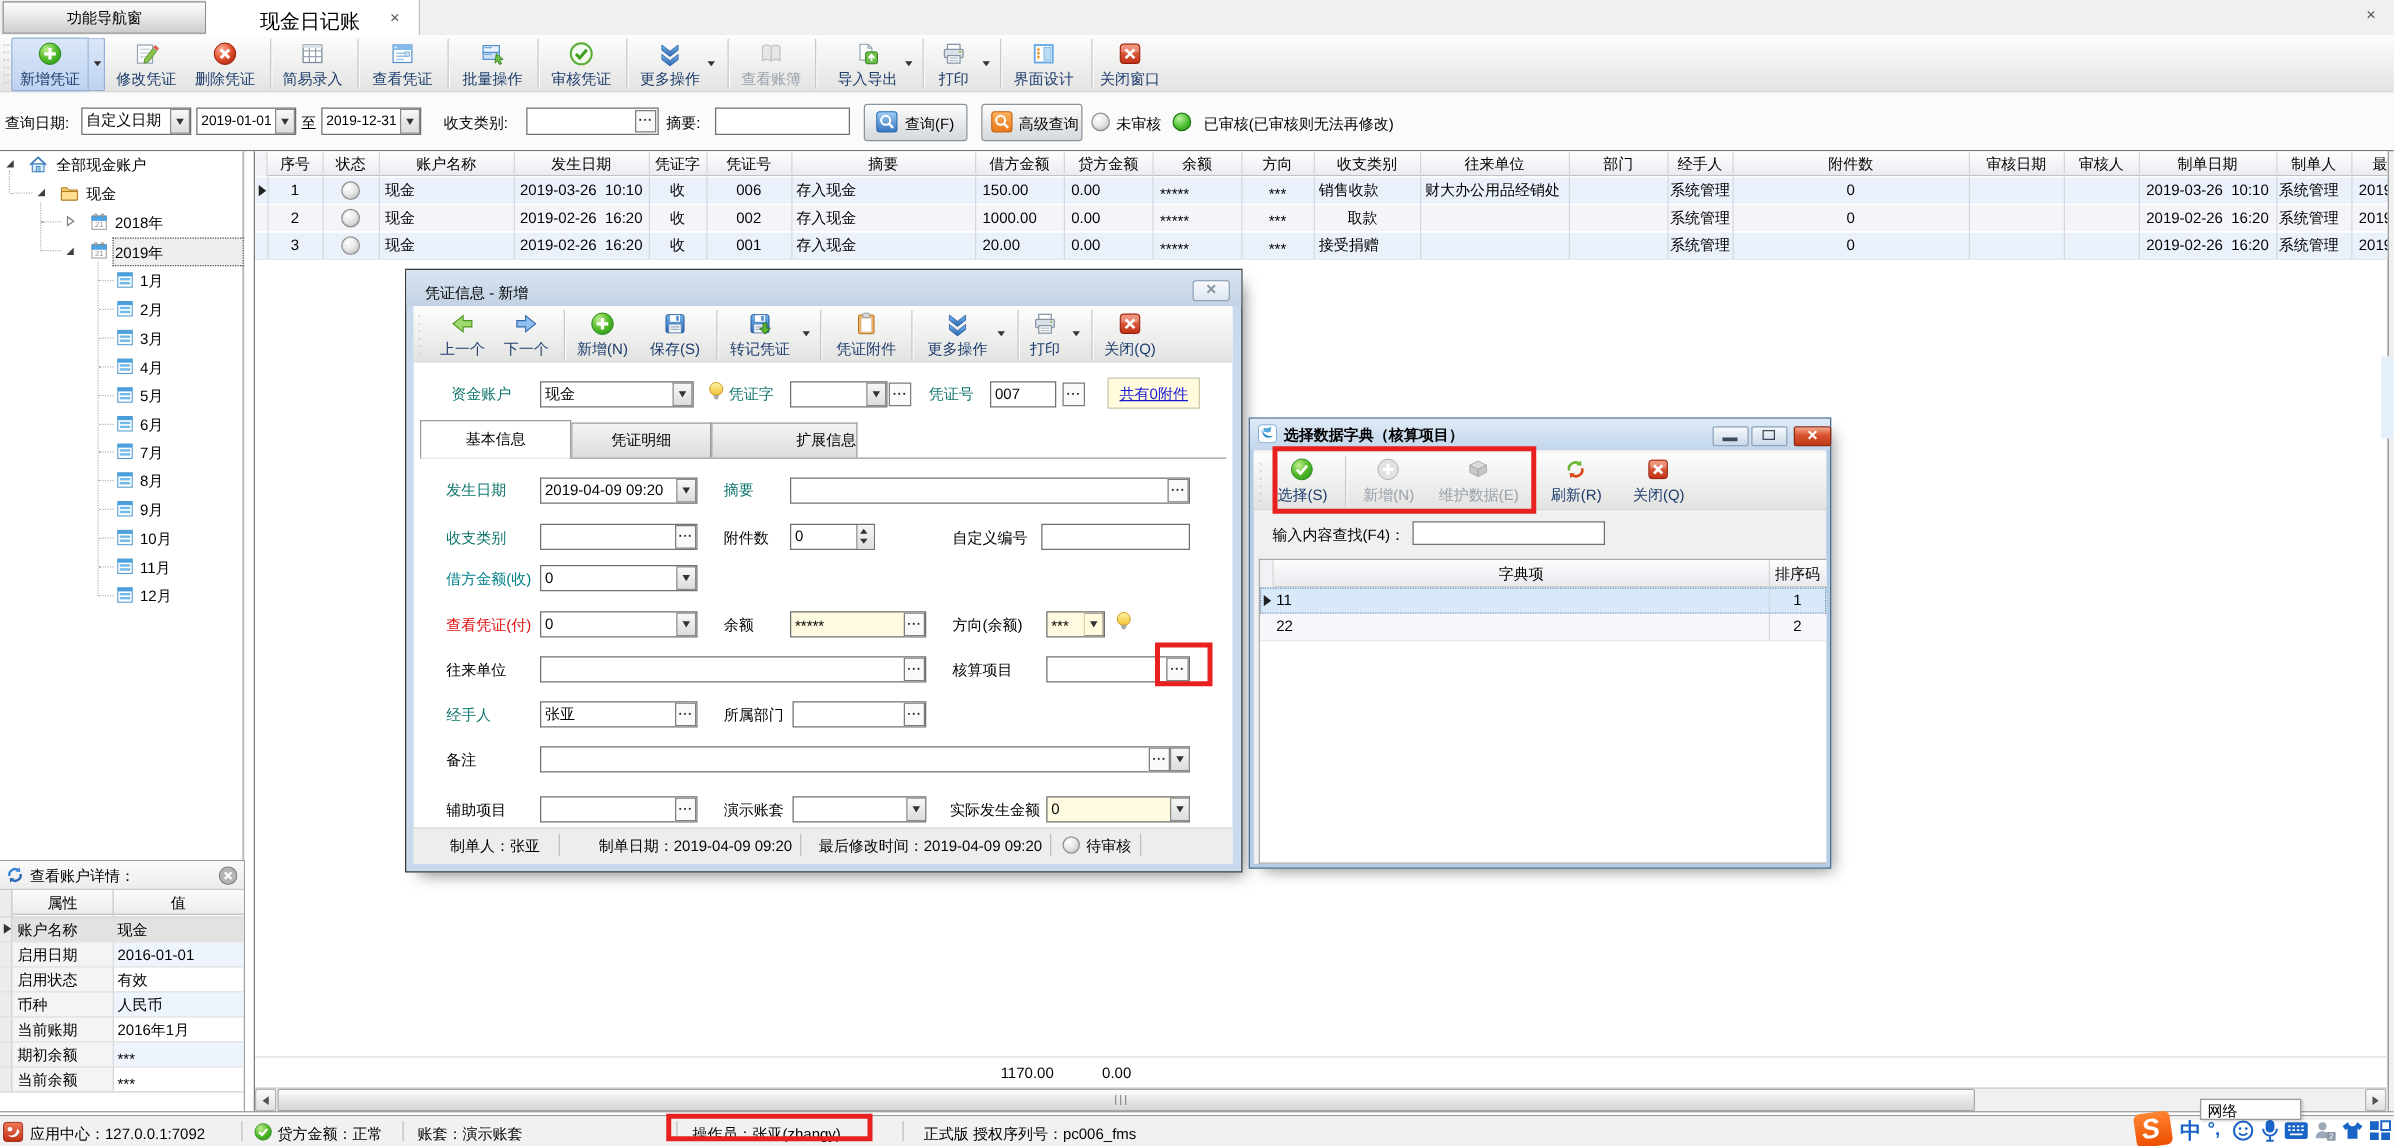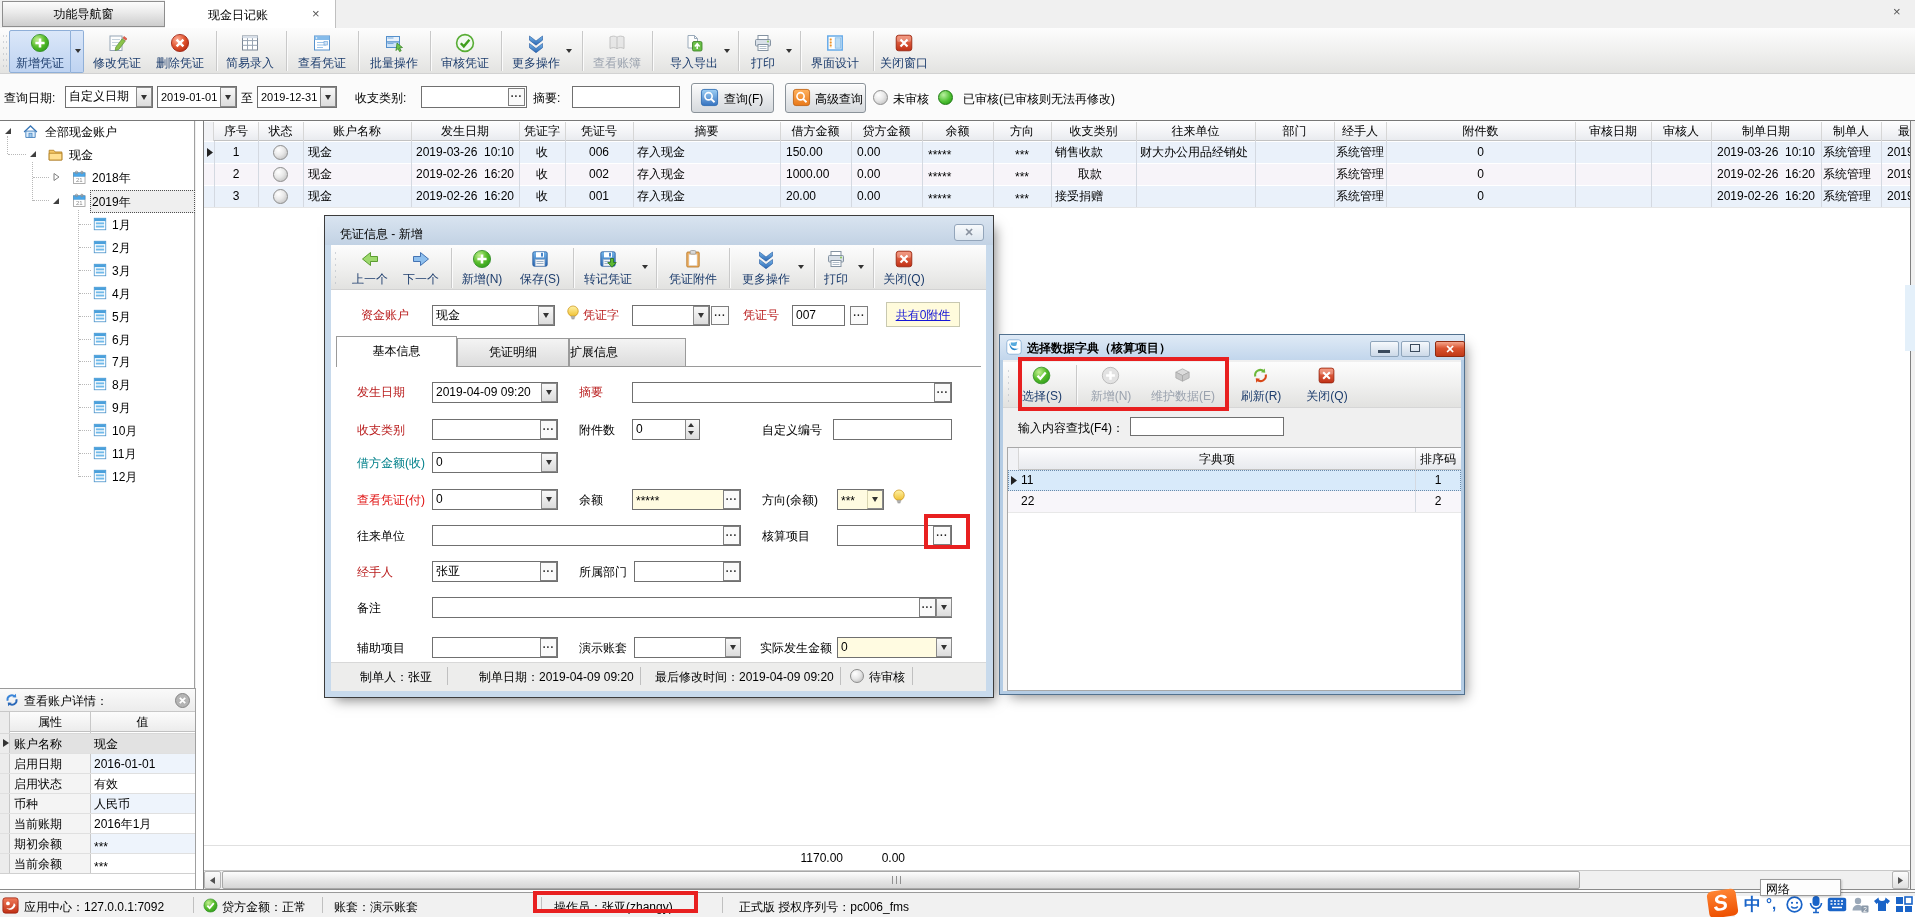--- a/index.html
+++ b/index.html
@@ -6,21 +6,21 @@
 body{position:relative;font-family:"Liberation Sans",sans-serif;font-size:12px;color:#000;background:#f0f0f0}
 .a{position:absolute}
 .tbtxt{color:#1d3d6d;text-align:center;font-size:12px}
 .sep{position:absolute;width:1px;background:#c9c9c9;box-shadow:1px 0 0 #fbfbfb}
 .fld{position:absolute;background:#fff;border:1px solid #707070;font-size:12px;line-height:19px;padding-left:3px;white-space:nowrap;overflow:hidden}
 .ylw{background:#fffbe1}
 .dd{position:absolute;border:1px solid #8a8a8a;background:linear-gradient(#f8f8f8,#dcdcdc);display:flex;align-items:center;justify-content:center}
 .tri{width:0;height:0;border-left:3.5px solid transparent;border-right:3.5px solid transparent;border-top:5px solid #333}
 .dots{position:absolute;border:1px solid #7e7e7e;background:#fafafa;text-align:center;font-weight:bold;font-size:10px;line-height:14px;letter-spacing:0.5px;color:#222}
 .lbl{position:absolute;font-size:12px;white-space:nowrap;line-height:14px}
-.blue{color:#b91c1c}
+.blue{color:#0f766e}
 .vline{position:absolute;width:1px;background:#d4d9e1}
 .redbox{position:absolute;border:4px solid #e82020;z-index:60}
 .cell{position:absolute;font-size:12px;white-space:nowrap;line-height:22px;overflow:hidden}
 .sph{position:absolute;border-radius:50%;}
 .sphg{background:radial-gradient(circle at 35% 30%,#ffffff,#e8e8e8 45%,#b5b5b5);border:1px solid #8d8d8d}
 .sphgr{background:radial-gradient(circle at 35% 30%,#b9f0a0,#4fc133 55%,#1d8f12);border:1px solid #1d7a10}
 .gripv{position:absolute;width:3px;background-image:radial-gradient(circle,#b6bcc4 0.8px,transparent 1px);background-size:3px 6px;opacity:.6}
 </style></head>
 <body>
 <svg width="0" height="0" style="position:absolute">
@@ -221,21 +221,21 @@
         <circle cx="10" cy="10" r="8.8" fill="radial-gradient" style="fill:#c8c8c8" stroke="#888"></circle>
         <circle cx="10" cy="10" r="8.8" fill="#b8b8b8" stroke="#808080"></circle>
         <path d="M6.8 6.8l6.4 6.4M13.2 6.8l-6.4 6.4" stroke="#fff" stroke-width="2"></path>
       </symbol>
 </defs>
   </svg>
 
 <div class="a" style="left:0;top:0;width:1915px;height:28px;background:#f0f0f0"></div>
 <div class="a" style="left:2px;top:1px;width:163px;height:26px;background:linear-gradient(#fcfcfc,#ececec 40%,#cdcdcd);border:1px solid #8e8e8e;text-align:center;line-height:25px">功能导航窗</div>
 <div class="a" style="left:165px;top:0;width:171px;height:28px;background:#fff;border-right:1px solid #c0c0c0"></div>
-<div class="a" style="left:208px;top:7px;width:80px;font-size:12px">现金日记账</div>
+<div class="a" style="left:208px;top:7px;width:80px;font-size:16px">现金日记账</div>
 <div class="a" style="left:312px;top:6px;font-size:13px;color:#555">×</div>
 <div class="a" style="left:1893px;top:4px;font-size:13px;color:#555">×</div>
 
 <div class="a" style="left:0;top:28px;width:1915px;height:46px;background:linear-gradient(#fdfdfd,#efefee 55%,#e3e3e1);border-bottom:1px solid #d2d2d2"></div>
 <div class="gripv" style="left:2px;top:33px;height:36px"></div>
 <div class="gripv" style="left:5px;top:33px;height:36px"></div>
 
 <div class="a" style="left:9px;top:30px;width:62px;height:43px;background:linear-gradient(#dbe7f9,#bed3f1);border:1px solid #8fafd8;border-radius:2px 0 0 2px"></div>
 <div class="a" style="left:71px;top:30px;width:13px;height:43px;background:linear-gradient(#dbe7f9,#bed3f1);border:1px solid #8fafd8;border-left:none;border-radius:0 2px 2px 0"></div>
 <div class="a" style="left:75px;top:49px">
@@ -726,21 +726,21 @@
     <div class="tri"></div>
   </div>
 <div class="dots" style="left:711px;top:306px;width:18px;height:19px;line-height:17px">···</div>
 <div class="lbl blue" style="left:743px;top:308px">凭证号</div>
 <div class="fld" style="left:792px;top:305px;width:53px;height:21px">007</div>
 <div class="dots" style="left:850px;top:306px;width:18px;height:19px;line-height:17px">···</div>
 <div class="a" style="left:886px;top:302px;width:74px;height:25px;background:#fffbdc;border:1px solid #c8c8b0;text-align:center;line-height:24px"><span style="color:#1616d6;text-decoration:underline">共有0附件</span></div>
 
 <div class="a" style="left:336px;top:336px;width:121px;height:30px;background:#fff;border:1px solid #9a9a9a;border-bottom:none;text-align:center;line-height:29px;z-index:2">基本信息</div>
 <div class="a" style="left:457px;top:338px;width:112px;height:28px;background:linear-gradient(#f4f4f4,#dcdcdc);border:1px solid #9a9a9a;border-bottom:none;text-align:center;line-height:27px">凭证明细</div>
-<div class="a" style="left:569px;top:338px;width:117px;height:28px;background:linear-gradient(#f4f4f4,#dcdcdc);border:1px solid #9a9a9a;border-bottom:none;text-align:left;line-height:27px">扩展信息</div>
+<div class="a" style="left:569px;top:338px;width:117px;height:28px;background:linear-gradient(#f4f4f4,#dcdcdc);border:1px solid #9a9a9a;border-bottom:none;text-align:right;line-height:27px">扩展信息</div>
 <div class="a" style="left:336px;top:366px;width:645px;height:1px;background:#9a9a9a"></div>
 <div class="a" style="left:337px;top:366px;width:119px;height:1px;background:#fff;z-index:3"></div>
 
 <div class="lbl blue" style="left:357px;top:385px">发生日期</div>
 <div class="fld" style="left:432px;top:382px;width:126px;height:21px">2019-04-09 09:20</div>
 <div class="dd" style="left:541px;top:383px;width:16px;height:19px">
     <div class="tri"></div>
   </div>
 <div class="lbl blue" style="left:579px;top:385px">摘要</div>
 <div class="fld" style="left:632px;top:382px;width:320px;height:21px"></div>

